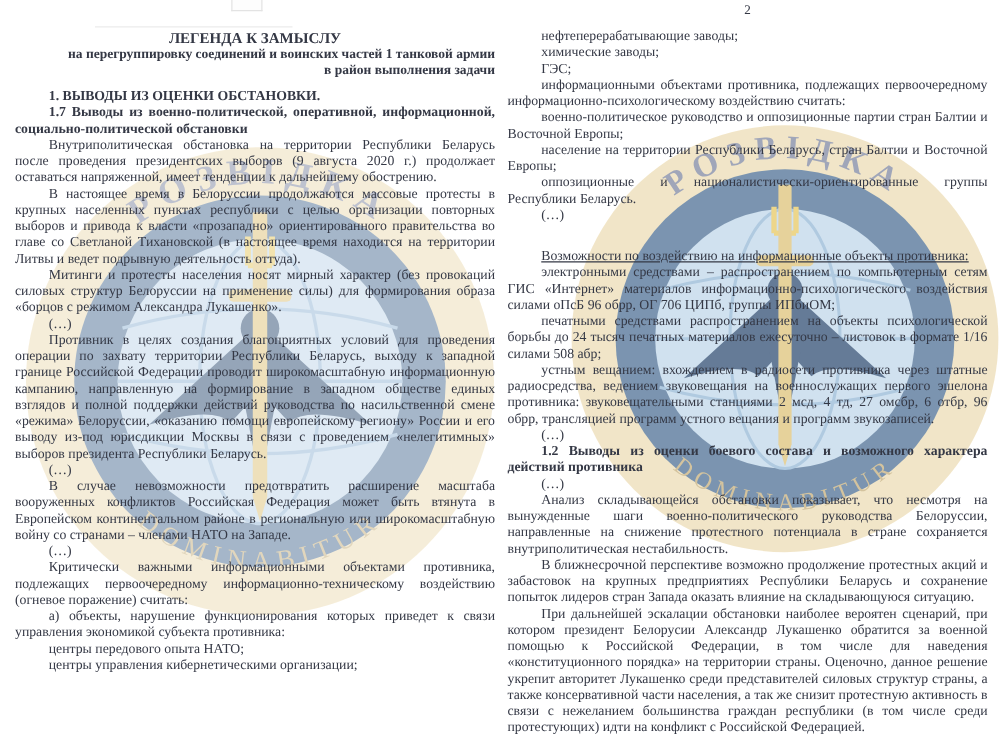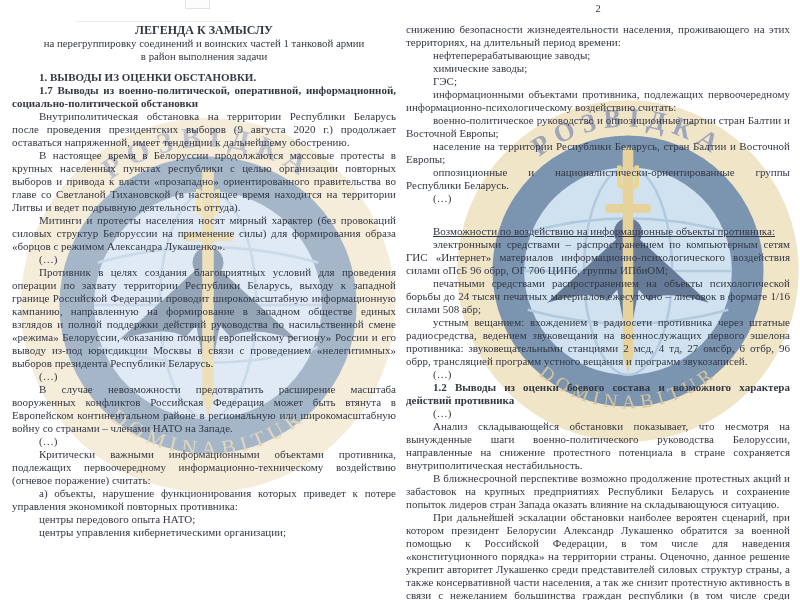--- a/index.html
+++ b/index.html
@@ -10,21 +10,21 @@
   .emblem-right{left:452px;top:95px;width:352px;height:352px;opacity:.7;}
   .artifact-box{position:absolute;left:185px;top:0;width:23px;height:8px;z-index:2;
                 border:1px solid #e3e3e3;border-top:none;background:#fdfdfd;}
   .artifact-line{position:absolute;left:76px;top:21px;width:158px;height:1px;background:#ececec;z-index:2;}
   .page{position:absolute;z-index:3;font-size:11px;line-height:13px;}
   .page-left{left:12px;top:8px;width:384px;}
   .page-right{left:406px;top:2px;width:384px;}
   .secret-block{margin-left:auto;width:132px;text-align:center;font-size:11px;line-height:13.5px;}
   .secret{font-weight:bold;text-decoration:underline;letter-spacing:.4px;}
   .doc-title{text-align:center;font-weight:bold;font-size:12px;margin-top:15px;line-height:14px;}
-  .doc-subtitle{text-align:center;font-weight:normal;font-size:10.8px;line-height:13px;}
+  .doc-subtitle{text-align:right;font-weight:bold;font-size:10.8px;line-height:13px;}
   .body-col{margin-top:8px;}
   .pageno{text-align:center;font-size:10.5px;margin-bottom:4px;}
   .para{margin:0;text-align:justify;text-indent:27px;}
   .para.h{font-weight:bold;}
   .para.u{text-decoration:underline;margin-top:20px;}
   .para.nf{text-indent:0;}
   .para.jl{text-align-last:justify;}
 </style>
 </head>
 <body>
@@ -87,30 +87,29 @@
         <p class="para h">1.7 Выводы из военно-политической, оперативной, информационной, социально-политической обстановки</p>
         <p class="para">Внутриполитическая обстановка на территории Республики Беларусь после проведения президентских выборов (9 августа 2020 г.) продолжает оставаться напряженной, имеет тенденции к дальнейшему обострению.</p>
         <p class="para">В настоящее время в Белоруссии продолжаются массовые протесты в крупных населенных пунктах республики с целью организации повторных выборов и привода к власти «прозападно» ориентированного правительства во главе со Светланой Тихановской (в настоящее время находится на территории Литвы и ведет подрывную деятельность оттуда).</p>
         <p class="para">Митинги и протесты населения носят мирный характер (без провокаций силовых структур Белоруссии на применение силы) для формирования образа «борцов с режимом Александра Лукашенко».</p>
         <p class="para">(…)</p>
         <p class="para">Противник в целях создания благоприятных условий для проведения операции по захвату территории Республики Беларусь, выходу к западной границе Российской Федерации проводит широкомасштабную информационную кампанию, направленную на формирование в западном обществе единых взглядов и полной поддержки действий руководства по насильственной смене «режима» Белоруссии, «оказанию помощи европейскому региону» России и его выводу из-под юрисдикции Москвы в связи с проведением «нелегитимных» выборов президента Республики Беларусь.</p>
         <p class="para">(…)</p>
         <p class="para">В случае невозможности предотвратить расширение масштаба вооруженных конфликтов Российская Федерация может быть втянута в Европейском континентальном районе в региональную или широкомасштабную войну со странами – членами НАТО на Западе.</p>
         <p class="para">(…)</p>
         <p class="para">Критически важными информационными объектами противника, подлежащих первоочередному информационно-техническому воздействию (огневое поражение) считать:</p>
-        <p class="para">а) объекты, нарушение функционирования которых приведет к потере управления экономикой повторных противника:</p>
+        <p class="para">а) объекты, нарушение функционирования которых приведет к связи управления экономикой субъекта противника:</p>
         <p class="para">центры передового опыта НАТО;</p>
         <p class="para">центры управления кибернетическими организации;</p>
       </div>
   </div>
 
   <div class="page page-right">
     <div class="pageno">2</div>
     <div class="body-col">
-        <p class="para nf">снижению безопасности жизнедеятельности населения, проживающего на этих территориях, на длительный период времени:</p>
         <p class="para">нефтеперерабатывающие заводы;</p>
         <p class="para">химические заводы;</p>
         <p class="para">ГЭС;</p>
         <p class="para">информационными объектами противника, подлежащих первоочередному информационно-психологическому воздействию считать:</p>
         <p class="para">военно-политическое руководство и оппозиционные партии стран Балтии и Восточной Европы;</p>
         <p class="para">население на территории Республики Беларусь, стран Балтии и Восточной Европы;</p>
         <p class="para">оппозиционные и националистически-ориентированные группы Республики Беларусь.</p>
         <p class="para">(…)</p>
         <p class="para u">Возможности по воздействию на информационные объекты противника:</p>
         <p class="para">электронными средствами – распространением по компьютерным сетям ГИС «Интернет» материалов информационно-психологического воздействия силами оПсБ 96 обрр, ОГ 706 ЦИПб, группы ИПбиОМ;</p>

